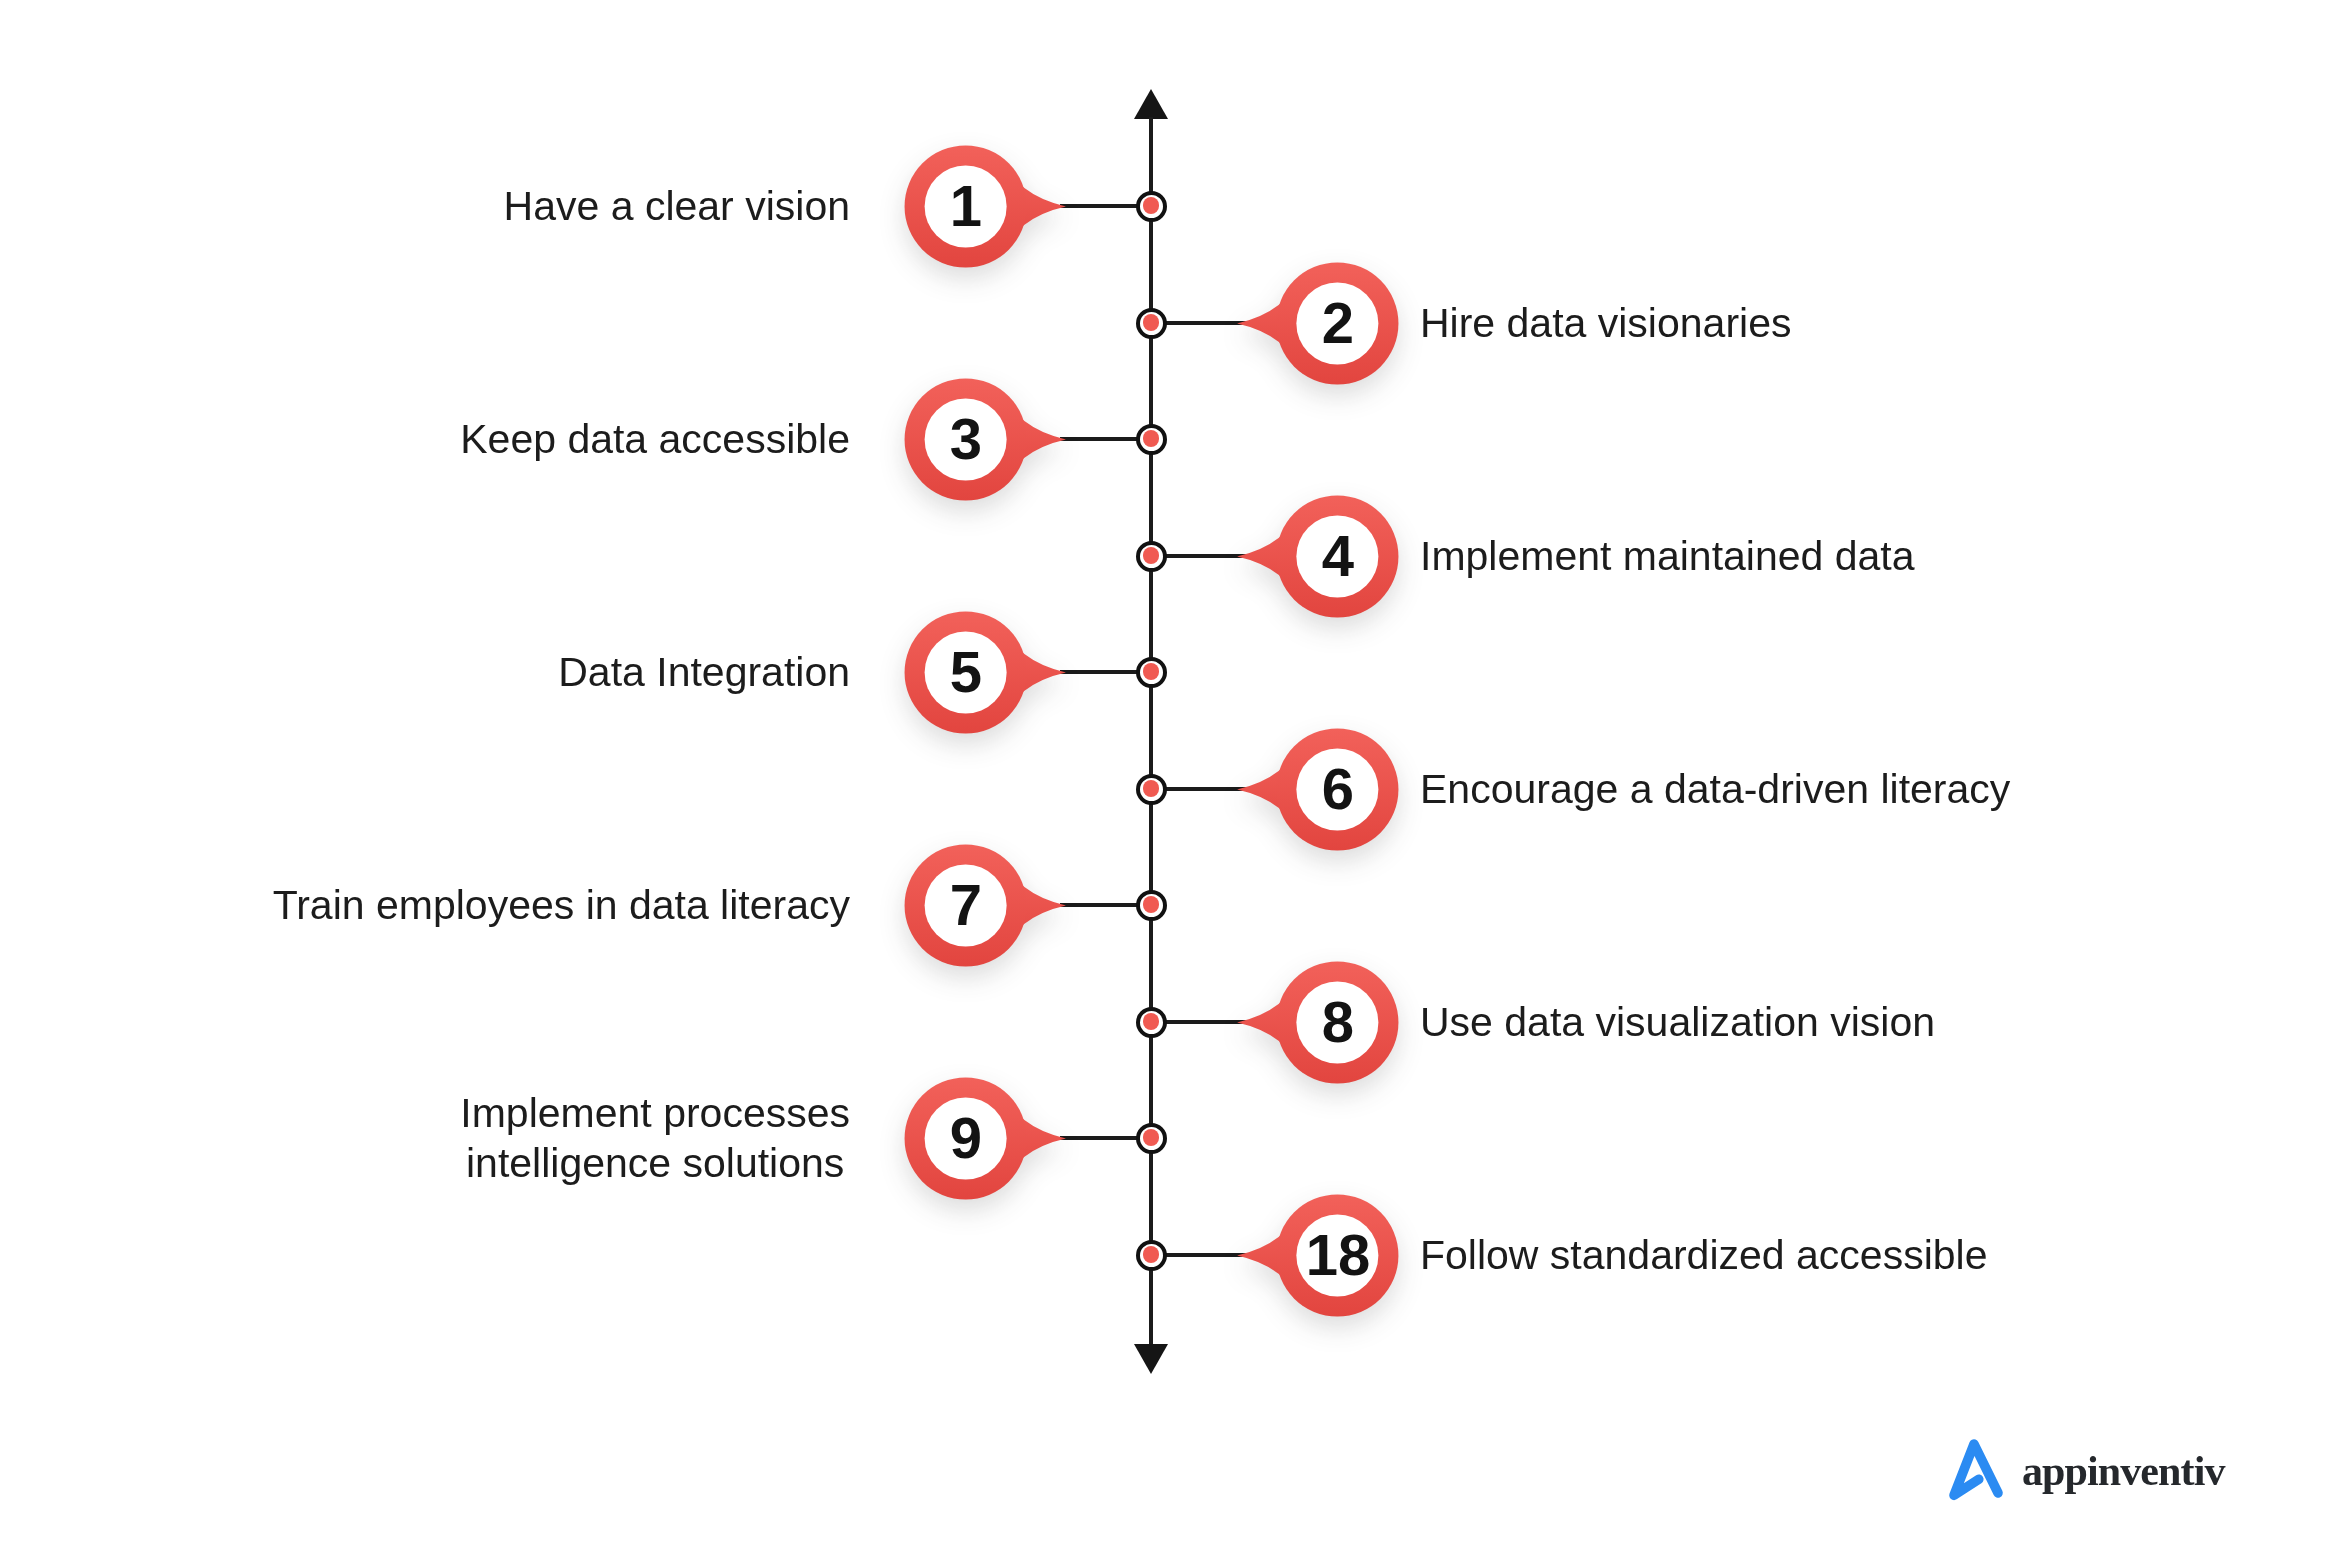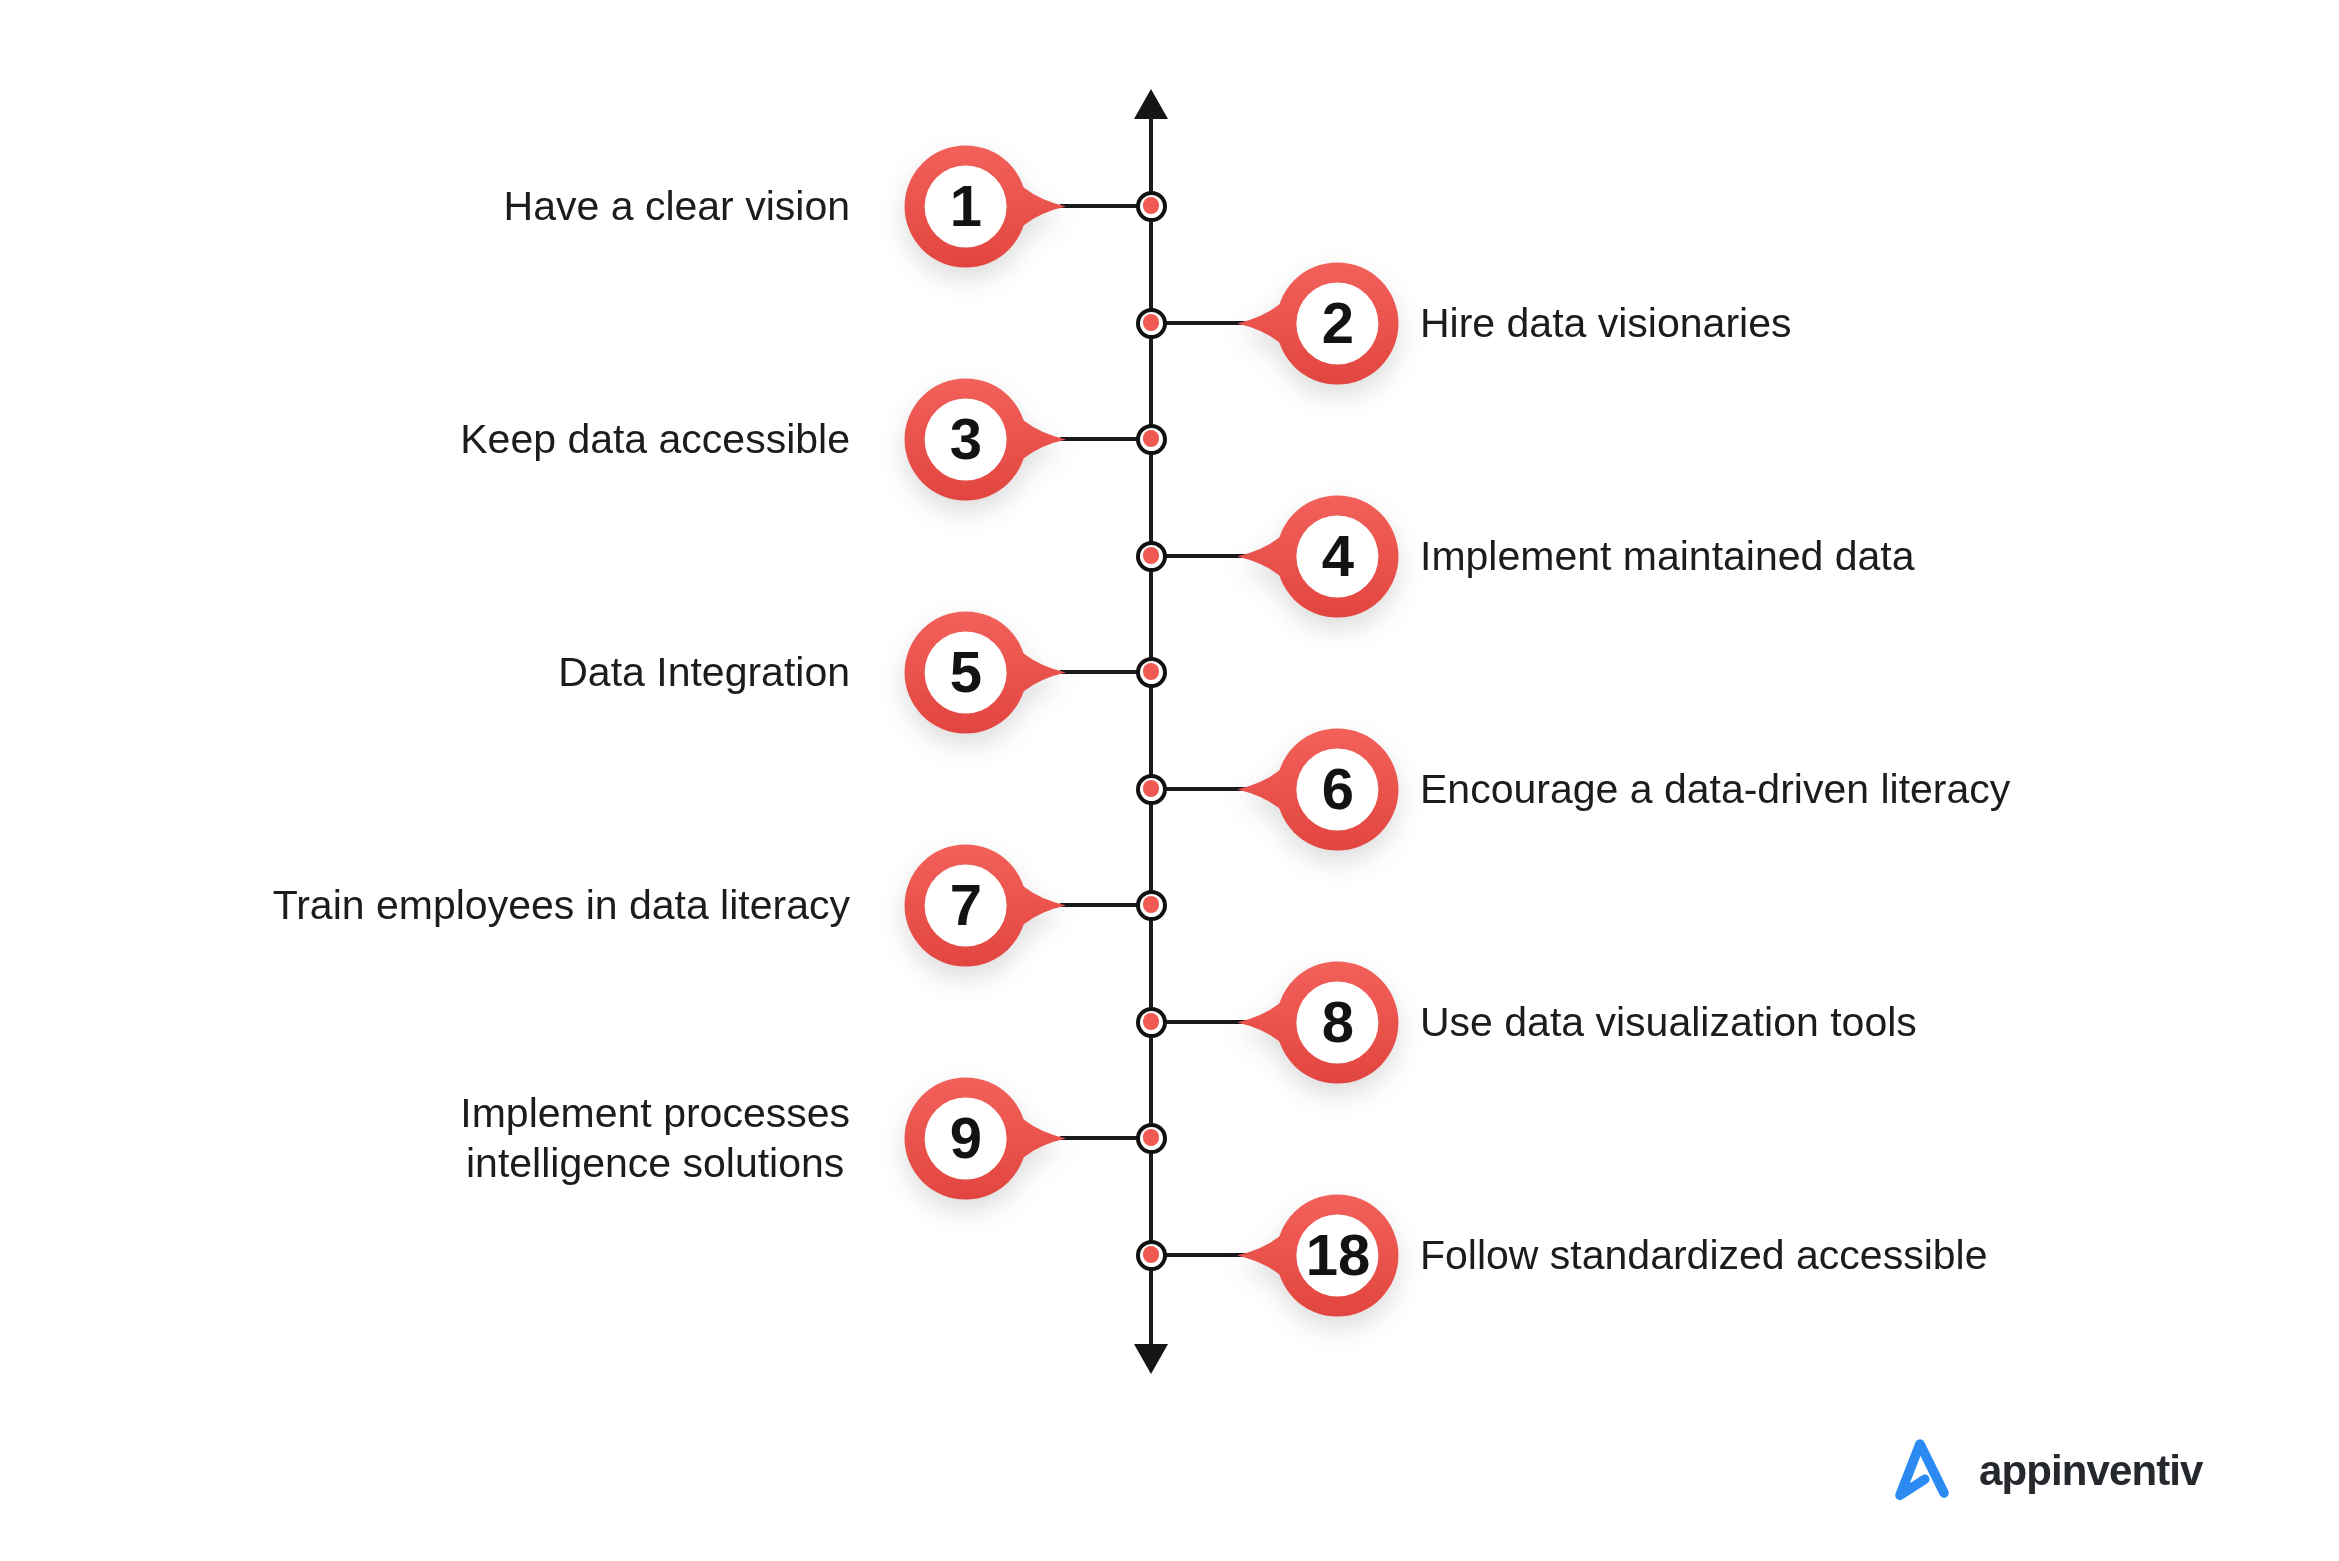--- a/index.html
+++ b/index.html
@@ -67,22 +67,22 @@
     border:4.6px solid #111111; border-radius:50%;
     background:#ffffff; z-index:4;
   }
   .node-dot {
     position:absolute; left:2.7px; top:2.7px; width:16.4px; height:16.4px;
     border-radius:50%; background:#f05a52;
   }
 
   
   .logo {
-    position:absolute; left:1892px; top:1436px;
-    display:flex; align-items:center; gap:23px; z-index:1;
+    position:absolute; left:1946px; top:1436px;
+    display:flex; align-items:center; gap:12px; z-index:1;font-family:Liberation Serif, serif;
   }
   .logo-text {
     font-size:42px; font-weight:bold; letter-spacing:-0.9px;
     color:#25282c;
   }
 </style>
 </head>
 <body>
 
 <div id="canvas">
@@ -183,21 +183,21 @@
     <svg class="marker" viewBox="0 0 192 152" width="175" height="139">
         <use href="#pin"></use>
       </svg>
     <div class="num">7</div>
     <div class="node">
         <div class="node-dot"></div>
       </div>
   </div>
 
   <div class="item right" style="--y:1022px">
-    <div class="label">Use data visualization tools</div>
+    <div class="label">Use data visualization vision</div>
     <div class="connector"></div>
     <svg class="marker" viewBox="0 0 192 152" width="175" height="139">
         <use href="#pin"></use>
       </svg>
     <div class="num">8</div>
     <div class="node">
         <div class="node-dot"></div>
       </div>
   </div>
 

